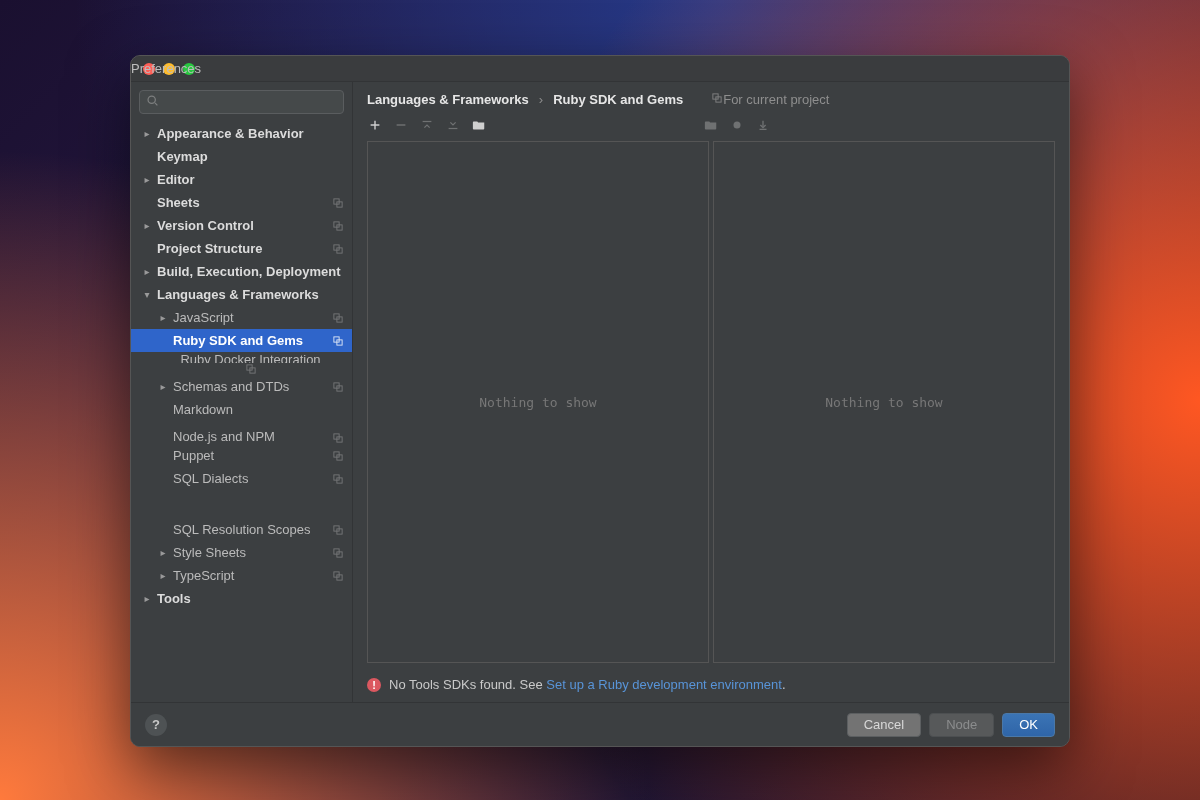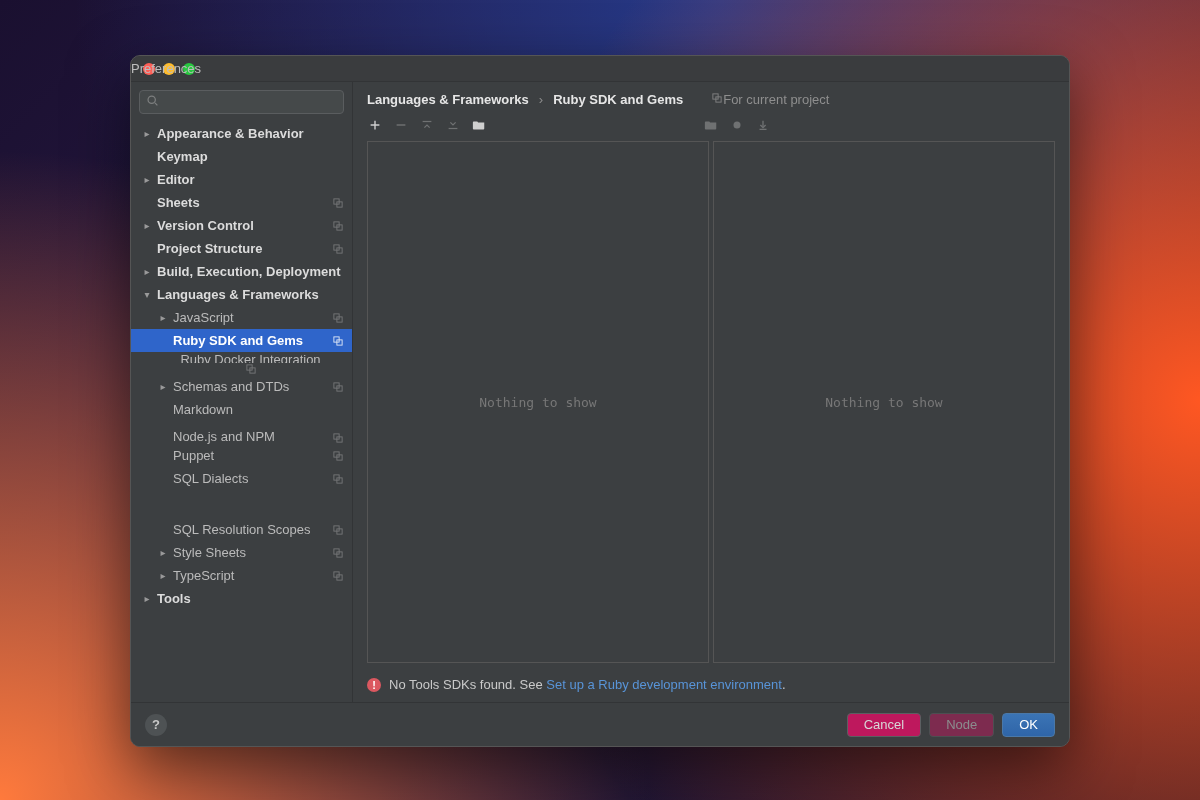--- a/index.html
+++ b/index.html
@@ -77,21 +77,21 @@
 
   .footer {
     height: 44px; border-top: 1px solid #323436; display:flex; align-items:center; padding: 0 14px; gap:8px;
     background:#3c3f41;
   }
   .help {
     width:22px; height:22px; border-radius:50%; background:#4e5254; color:#c8c8c8; display:flex; align-items:center; justify-content:center; font-weight:700;
   }
   .footer .grow { flex:1; }
   .btn {
-    height:24px; padding: 0 16px; border-radius:4px; border:1px solid #5c5f61; background:#be185d; color:#d8d8d8;
+    height:24px; padding: 0 16px; border-radius:4px; border:1px solid #5c5f61; background:#737373; color:#d8d8d8;
     display:flex; align-items:center; font-size:13px;
   }
   .btn.disabled { opacity:.5; }
   .btn.primary { background:#365880; border-color:#4a78a8; color:#fff; background: linear-gradient(#3b74b5,#2f65a8); }
 </style>
 </head>
 <body>
 
 <div class="window">
 

